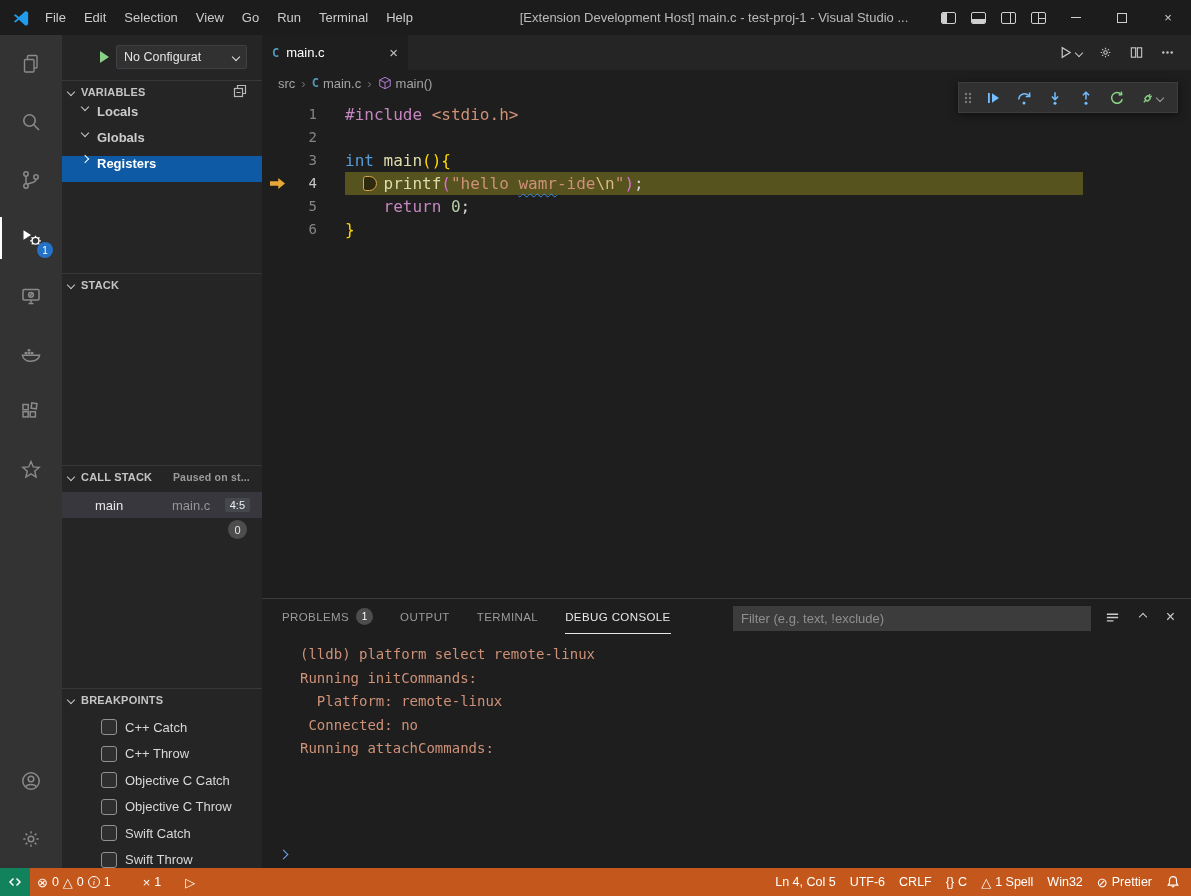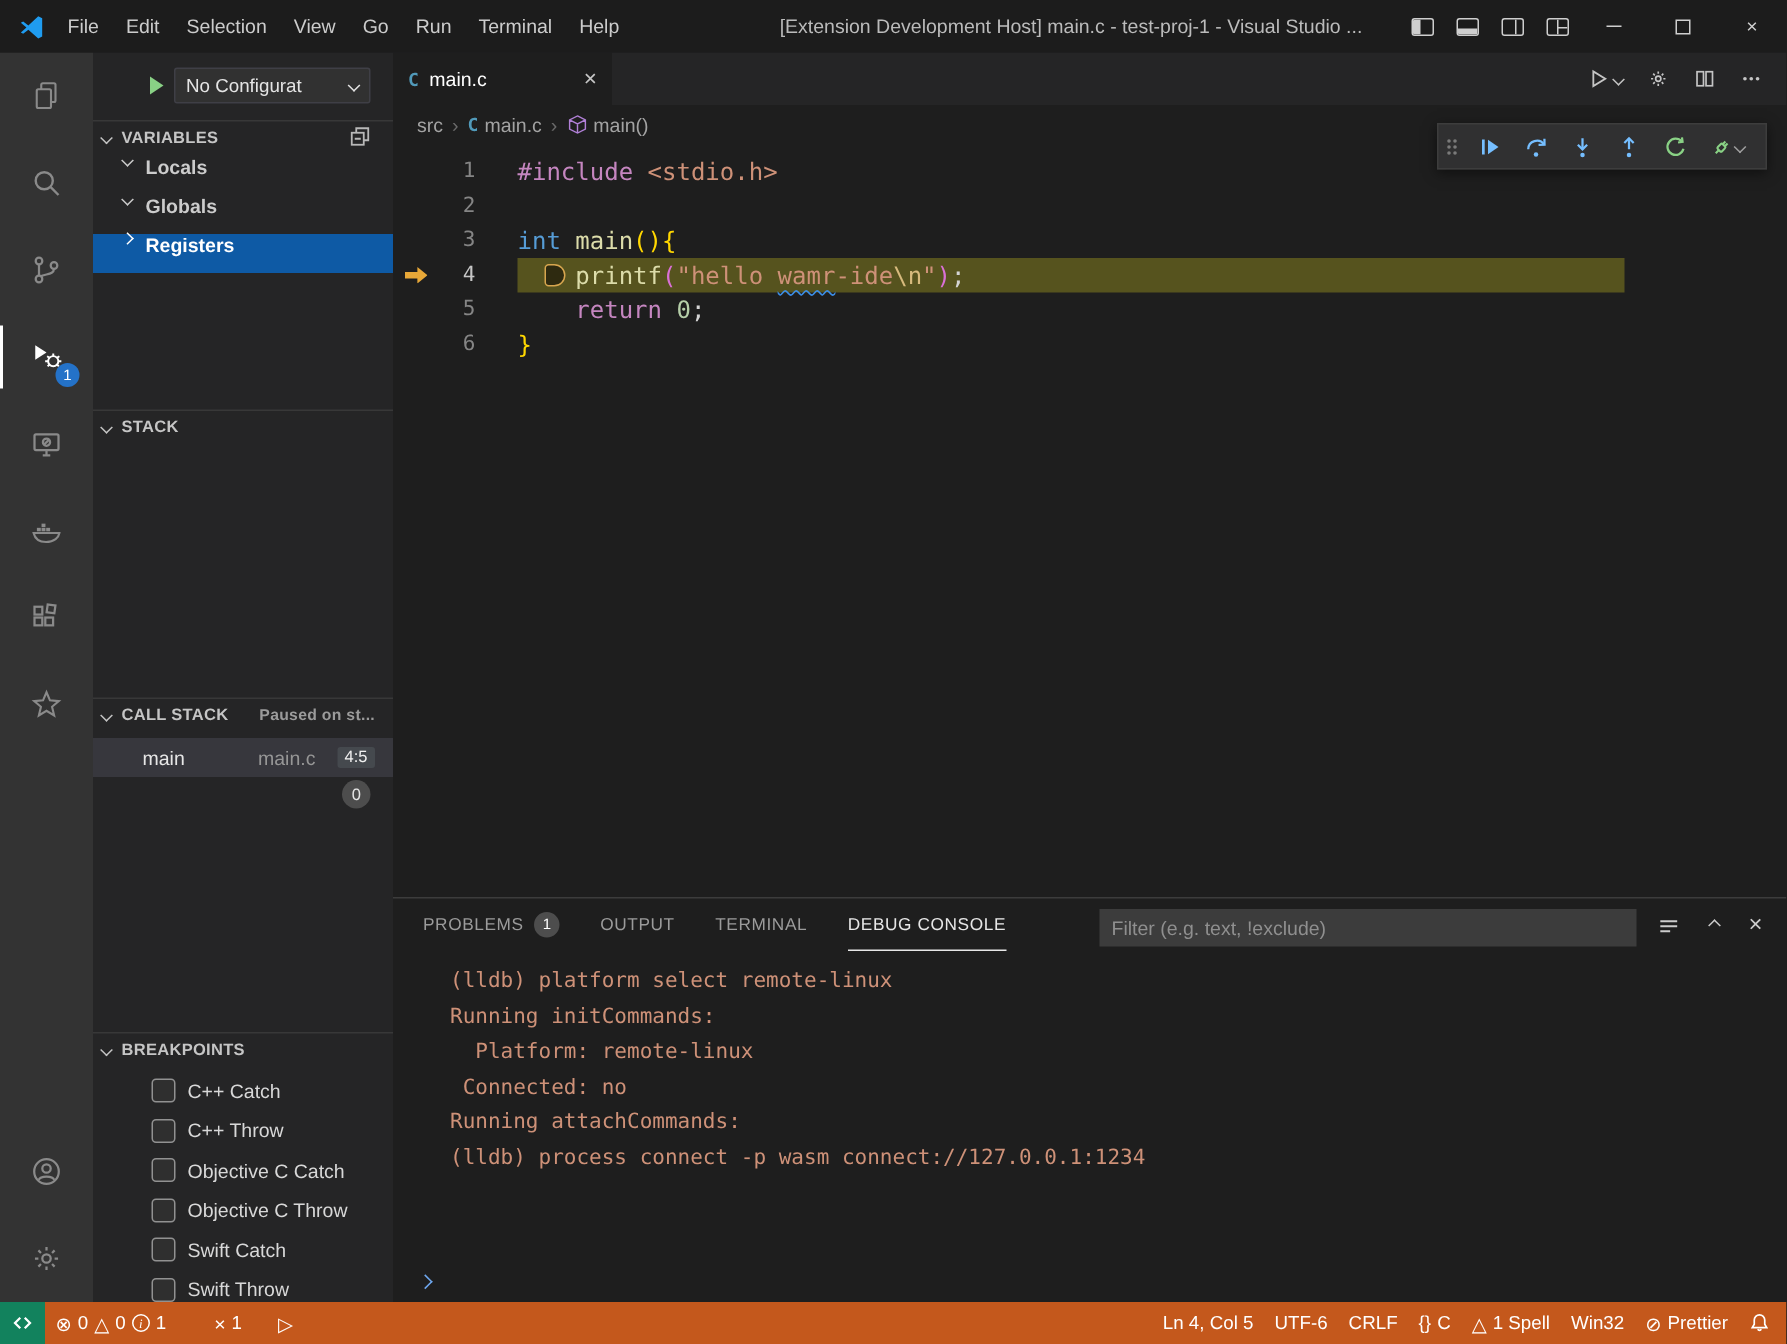--- a/index.html
+++ b/index.html
@@ -489,21 +489,20 @@
           </span>
         <span class="pa-btn" style="font-size:16px;">×</span>
       </div>
     </div>
     <div id="console">
         <div class="console-line">(lldb) platform select remote-linux</div>
         <div class="console-line">Running initCommands:</div>
         <div class="console-line">  Platform: remote-linux</div>
         <div class="console-line"> Connected: no</div>
         <div class="console-line">Running attachCommands:</div>
-        <div class="console-line">(lldb) process connect -p wasm connect://127.0.0.1:1234</div>
       </div>
     <div class="console-input">
       <span class="chev-input"></span>
     </div>
   </div>
 
   <div id="statusbar">
     <div class="remote">
       <svg width="14" height="14" viewBox="0 0 14 14" fill="none" stroke="#ffffff" stroke-width="1.5">
           <path d="M5.5 3.5 2 7l3.5 3.5 M8.5 3.5 12 7l-3.5 3.5"></path>

